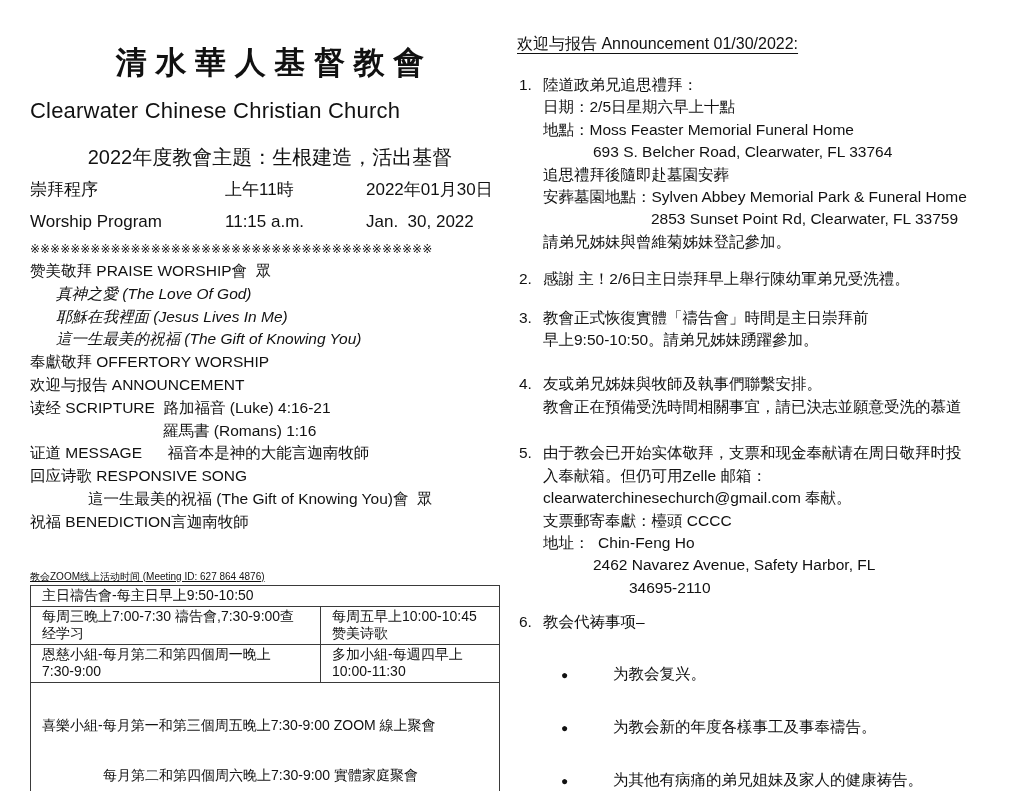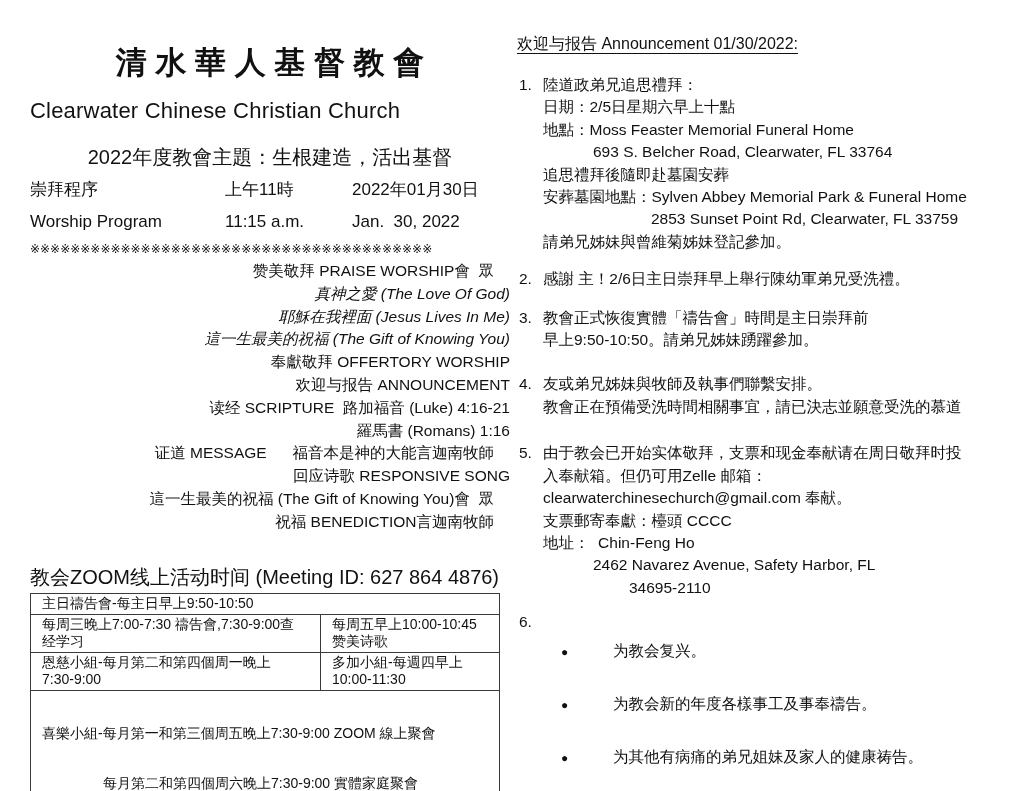--- a/index.html
+++ b/index.html
@@ -23,38 +23,38 @@
     margin-top:14px; text-align:left;
     font-size:22px; letter-spacing:0.2px;
   }
   .theme-line {
     margin-top:20px; text-align:center;
     font-size:20px; white-space:pre;
   }
   .prog-head { position:relative; height:27px; font-size:17px; margin-top:7px; }
   .prog-head .c1 { position:absolute; left:0; white-space:pre; }
   .prog-head .c2 { position:absolute; left:195px; white-space:pre; }
-  .prog-head .c3 { position:absolute; left:322px; white-space:pre; }
+  .prog-head .c3 { position:absolute; left:336px; white-space:pre; }
   .divider-row {
     margin-top:3px; font-size:12px; line-height:14px;
     white-space:nowrap; overflow:hidden; width:480px; letter-spacing:0;
   }
   .worship { margin-top:4px; }
   .wp-line {
-    display:flex; justify-content:flex-end; align-items:baseline;
+    display:flex; justify-content:flex-start; align-items:baseline;
     font-size:15.5px; line-height:22.8px; white-space:pre;
   }
   .wp-line .lt { white-space:pre; }
   .wp-line .rt { white-space:pre; padding-right:16px; }
   .ind-1 { padding-left:26px;font-style:italic; }
   .ind-2 { padding-left:133px; }
   .ind-3 { padding-left:58px; }
 
   .zoom-block { margin-top:35px; }
-  .zoom-title { font-size:20px; line-height:16px; margin-bottom:8px; white-space:pre; }
+  .zoom-title { font-size:10px; line-height:16px; margin-bottom:0; white-space:pre;text-decoration:underline; }
   table.sched {
     border-collapse:collapse; width:470px; font-size:14px;
     color:#111;
   }
   table.sched td {
     border:1.5px solid #3a3a3a; padding:1px 20px 3px 11px;
     line-height:16.5px; vertical-align:top; white-space:pre-wrap;
   }
   table.sched .l2c { text-align:center; white-space:pre; }
 
@@ -228,20 +228,21 @@
           <div class="ann-line">支票郵寄奉獻：檯頭 CCCC</div>
           <div class="ann-line">地址：  Chin-Feng Ho</div>
           <div class="ann-line a-ind-1">2462 Navarez Avenue, Safety Harbor, FL</div>
           <div class="ann-line a-ind-3">34695-2110</div>
         </div>
       </div>
 
       <div class="ann-item">
         <div class="ann-num">6.</div>
         <div class="ann-body">
+          <div class="ann-line">教会代祷事项–</div>
           <div class="bullet-row">
             <span class="bullet-dot">●</span>
             <span class="bullet-text">为教会复兴。</span>
           </div>
           <div class="bullet-row">
             <span class="bullet-dot">●</span>
             <span class="bullet-text">为教会新的年度各樣事工及事奉禱告。</span>
           </div>
           <div class="bullet-row">
             <span class="bullet-dot">●</span>

